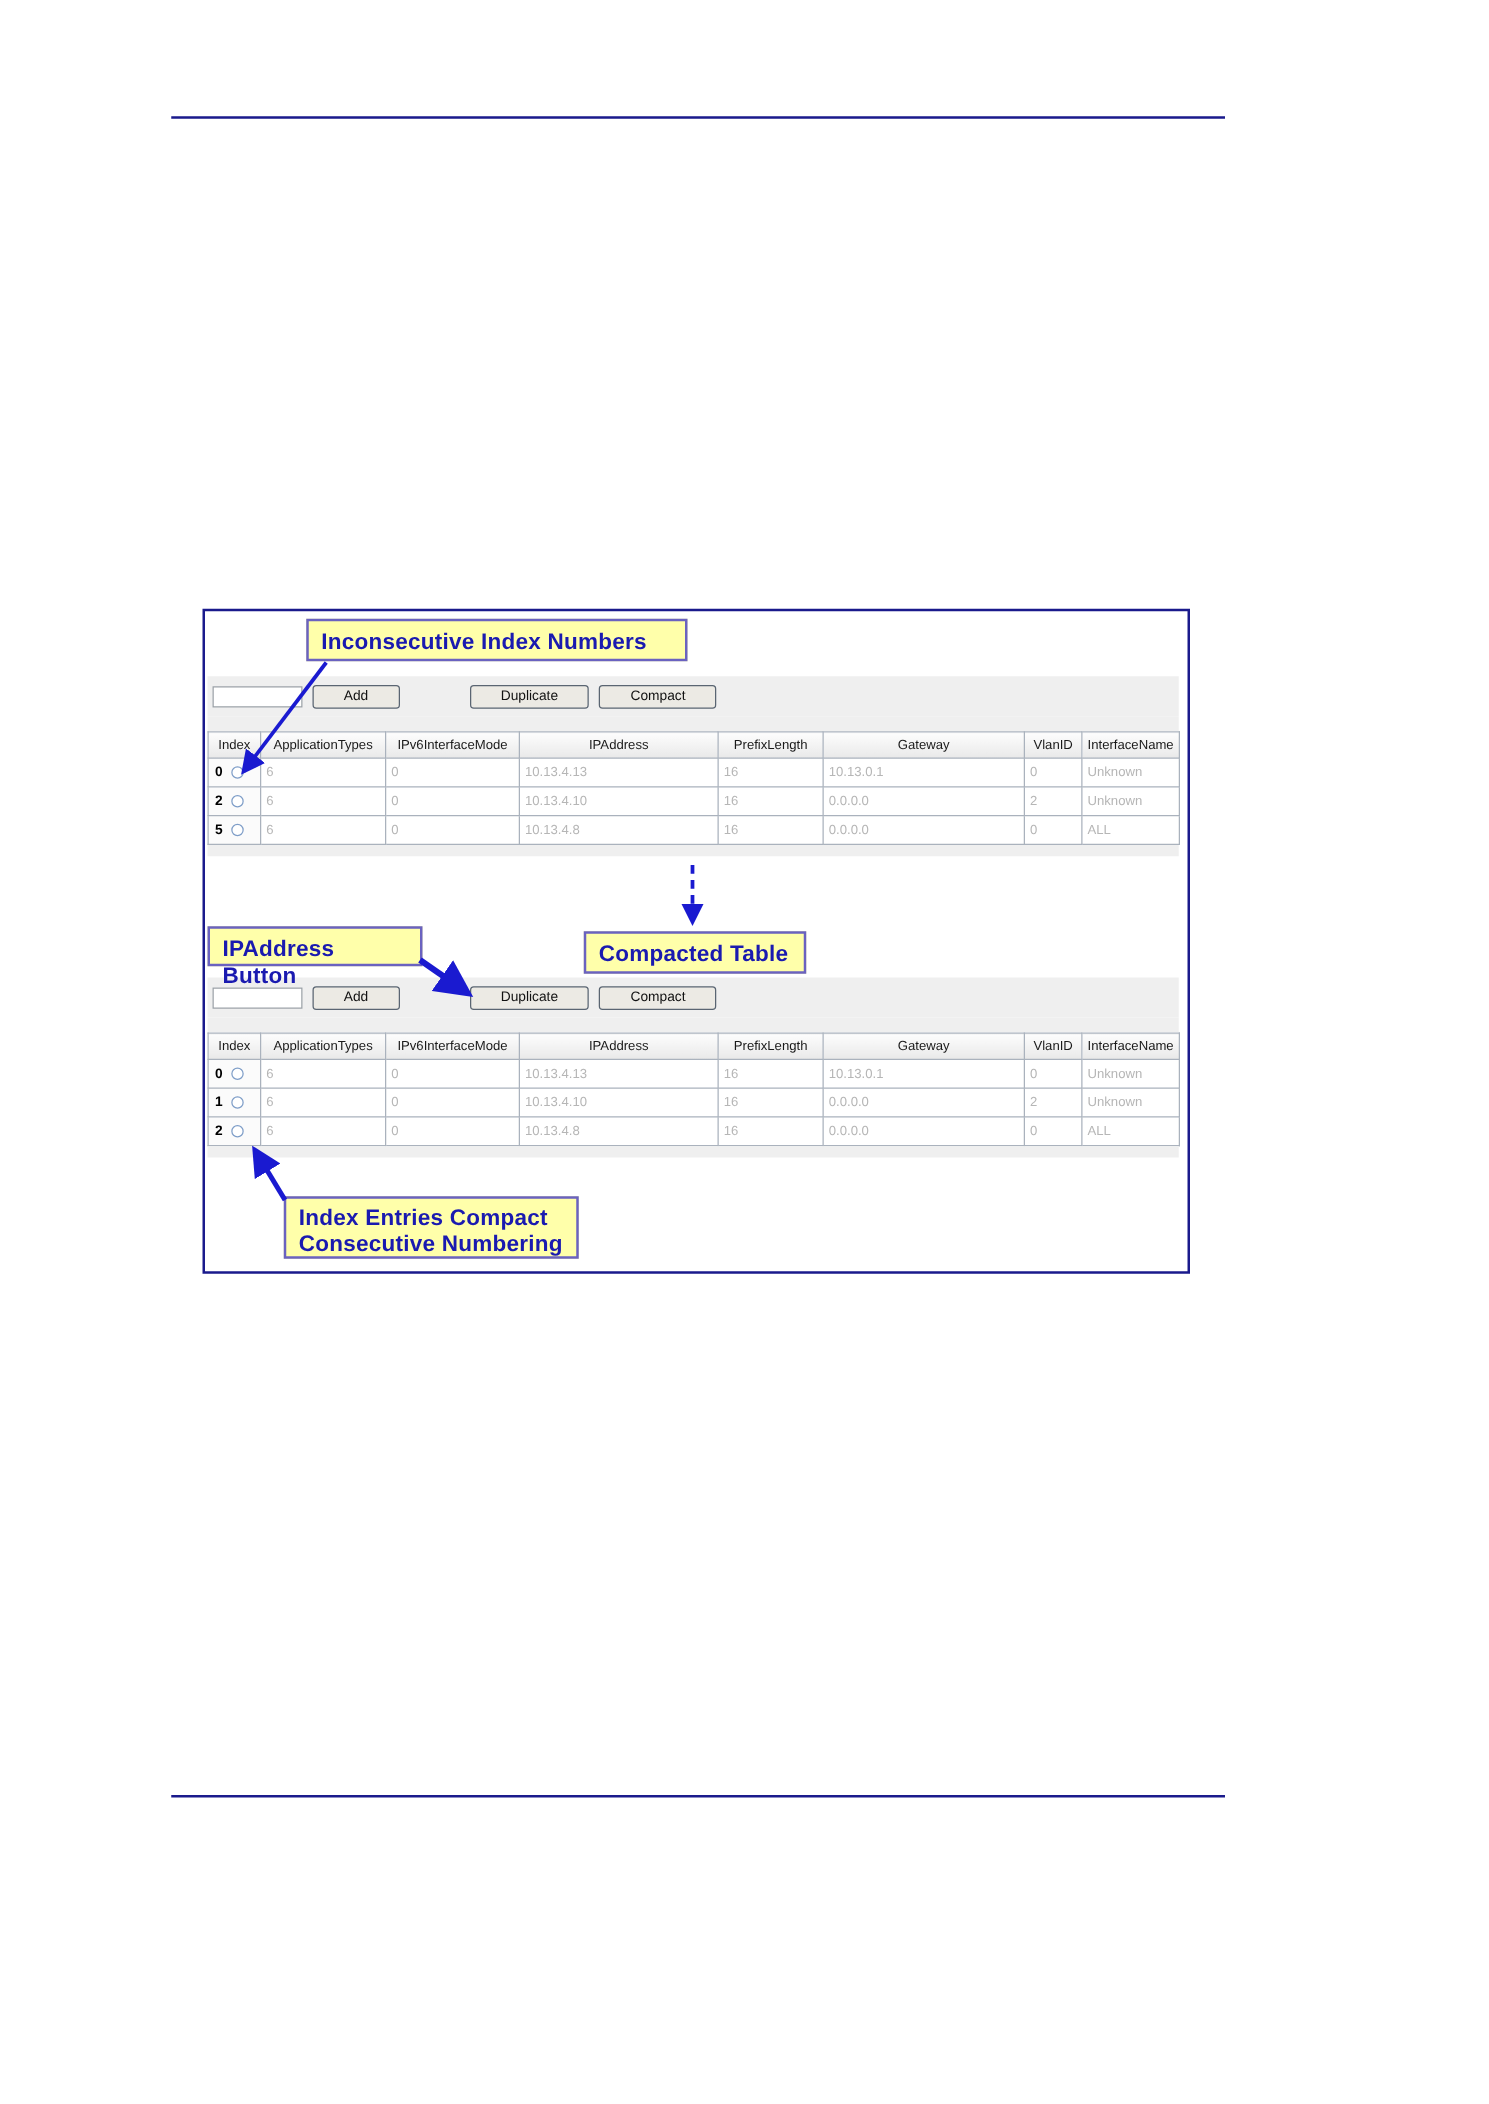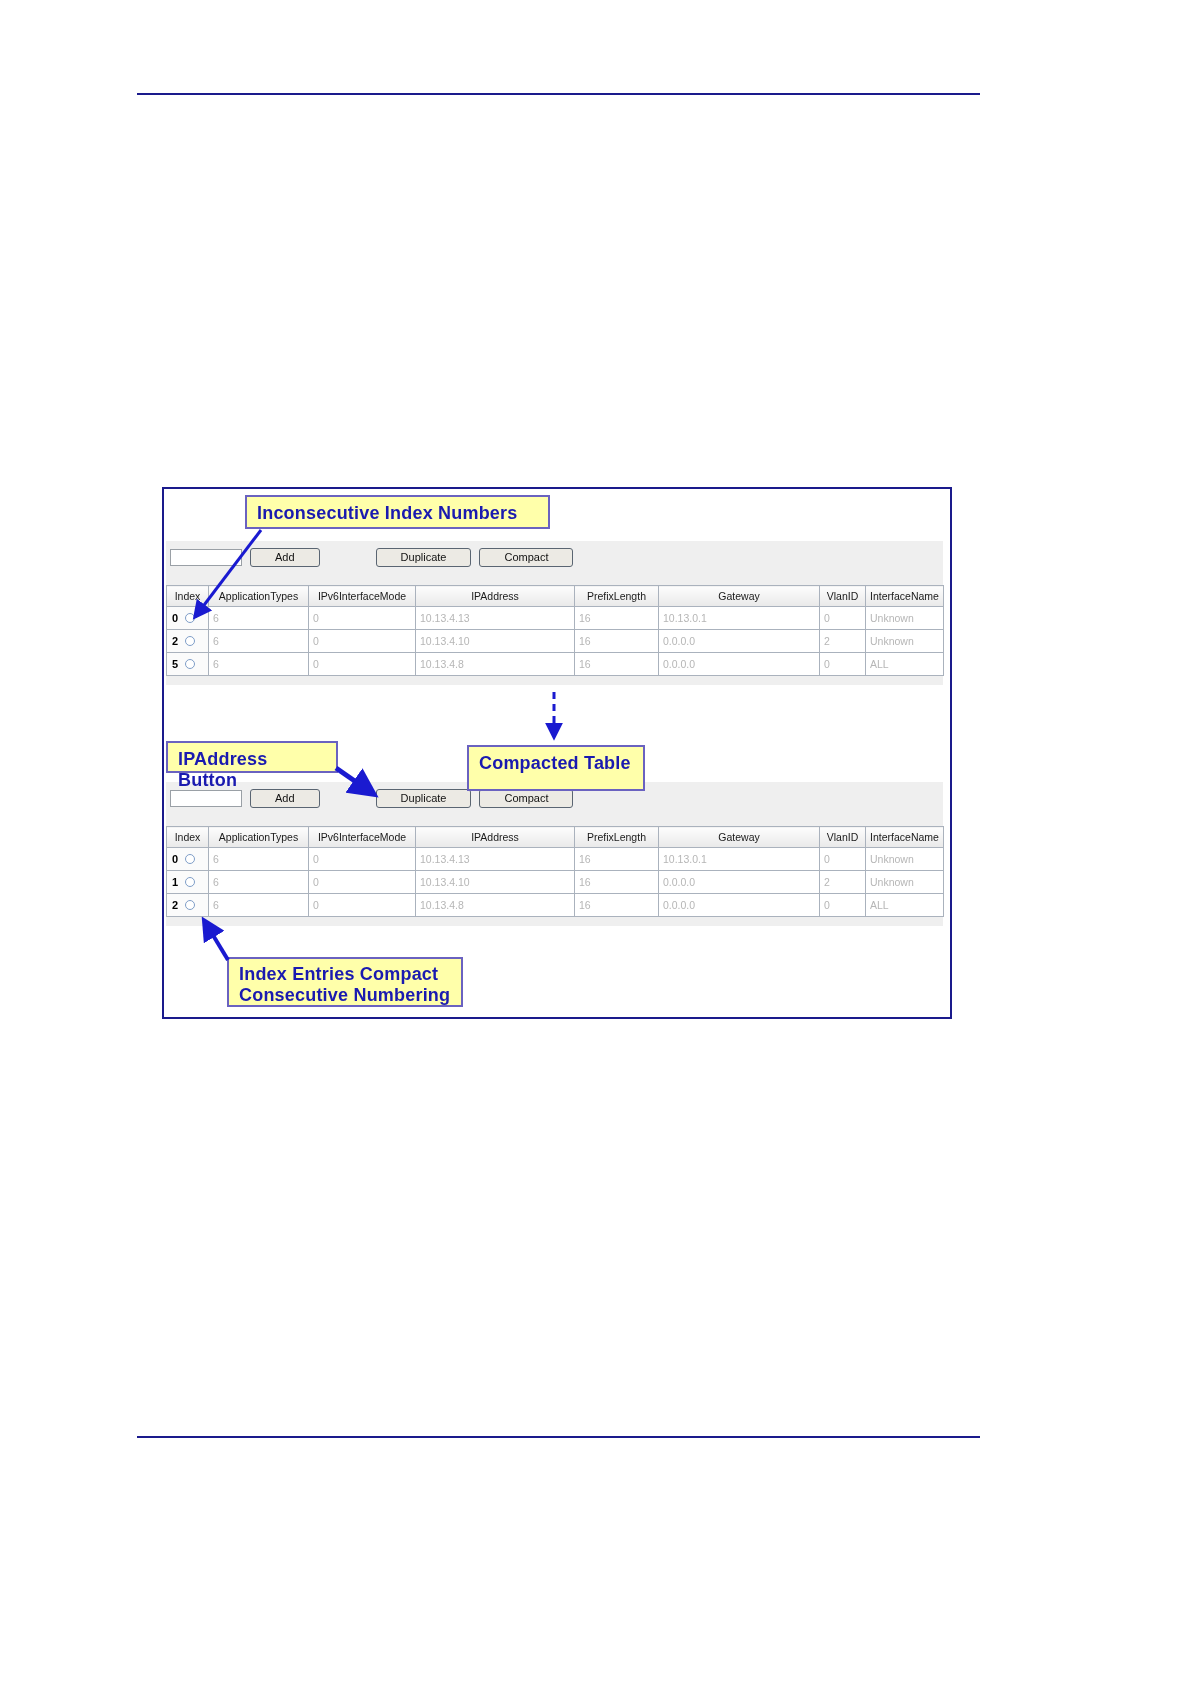--- a/index.html
+++ b/index.html
@@ -47,21 +47,21 @@
     font-weight: bold;
     font-size: 18px;
     line-height: 1.15;
     letter-spacing: 0.2px;
     padding: 6px 10px 7px 10px;
     box-sizing: border-box;
     white-space: pre-line;
   }
   #callout-inconsecutive { left: 245px; top: 495px; width: 305px; height: 34px; }
   #callout-duplicate     { left: 166px; top: 741px; width: 172px; height: 32px; }
-  #callout-compacted     { left: 467px; top: 745px; width: 178px; height: 46px; }
+  #callout-compacted     { left: 467px; top: 745px; width: 178px; height: 34px; }
   #callout-consecutive   { left: 227px; top: 957px; width: 236px; height: 50px;
                            padding-top: 5px; }
 
   
   .arrow-layer {
     position: absolute;
     left: 0; top: 0;
     width: 1191px; height: 1683px;
     pointer-events: none;
   }

